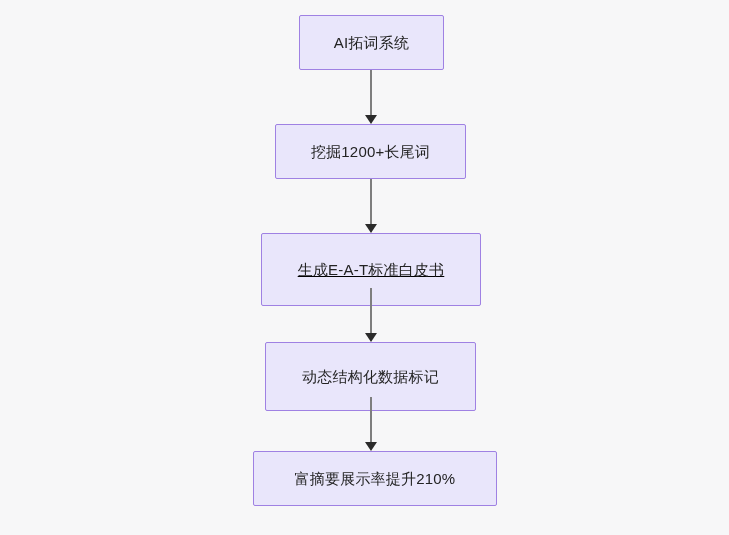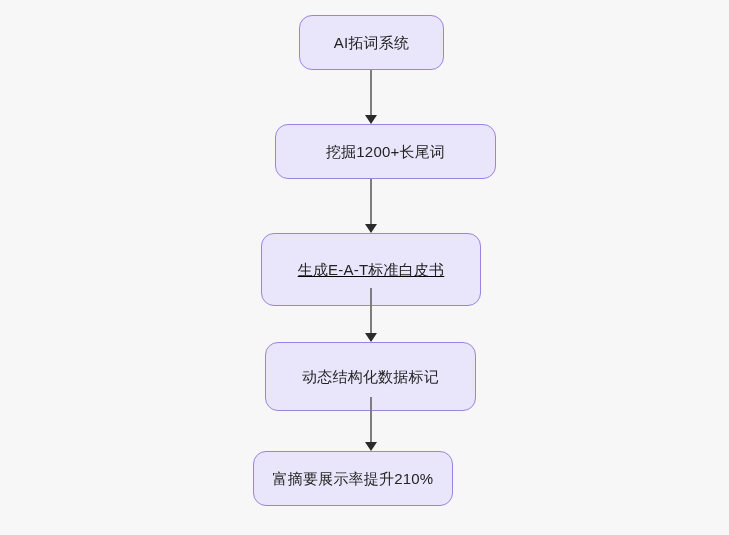--- a/index.html
+++ b/index.html
@@ -16,21 +16,21 @@
   #flowchart {
     position: relative;
     width: 729px;
     height: 535px;
   }
   .node {
     position: absolute;
     box-sizing: border-box;
     background: #e9e6fb;
     border: 1.6px solid #9f81e3;
-    border-radius: 13px;
+    border-radius: 2px;
     display: flex;
     align-items: center;
     justify-content: center;
   }
   .node-label {
     font-size: 15px;
     line-height: 1;
     color: #232323;
     letter-spacing: 0.2px;
     white-space: nowrap;
@@ -67,21 +67,21 @@
 
   <div class="node" id="node-n1" style="left: 299px; top: 15px; width: 145px; height: 55px;">
     <span class="node-label">AI拓词系统</span>
   </div>
 
   <div class="edge" id="edge-e1" style="left: 361px; top: 70px; width: 20px; height: 54px;">
     <div class="edge-line" style="height: 46px;"></div>
     <div class="edge-head"></div>
   </div>
 
-  <div class="node" id="node-n2" style="left: 275px; top: 124px; width: 221px; height: 55px;">
+  <div class="node" id="node-n2" style="left: 275px; top: 124px; width: 191px; height: 55px;">
     <span class="node-label">挖掘1200+长尾词</span>
   </div>
 
   <div class="edge" id="edge-e2" style="left: 361px; top: 179px; width: 20px; height: 54px;">
     <div class="edge-line" style="height: 46px;"></div>
     <div class="edge-head"></div>
   </div>
 
   <div class="node" id="node-n3" style="left: 261px; top: 233px; width: 220px; height: 73px; text-decoration: underline;">
     <span class="node-label">生成E-A-T标准白皮书</span>
@@ -94,17 +94,17 @@
 
   <div class="node" id="node-n4" style="left: 265px; top: 342px; width: 211px; height: 69px;">
     <span class="node-label">动态结构化数据标记</span>
   </div>
 
   <div class="edge" id="edge-e4" style="left: 361px; top: 397px; width: 20px; height: 54px;">
     <div class="edge-line" style="height: 46px;"></div>
     <div class="edge-head"></div>
   </div>
 
-  <div class="node" id="node-n5" style="left: 253px; top: 451px; width: 200px; height: 55px;">
+  <div class="node" id="node-n5" style="left: 253px; top: 451px; width: 244px; height: 55px;">
     <span class="node-label">富摘要展示率提升210%</span>
   </div>
 
 </div>
 
 </body></html>

